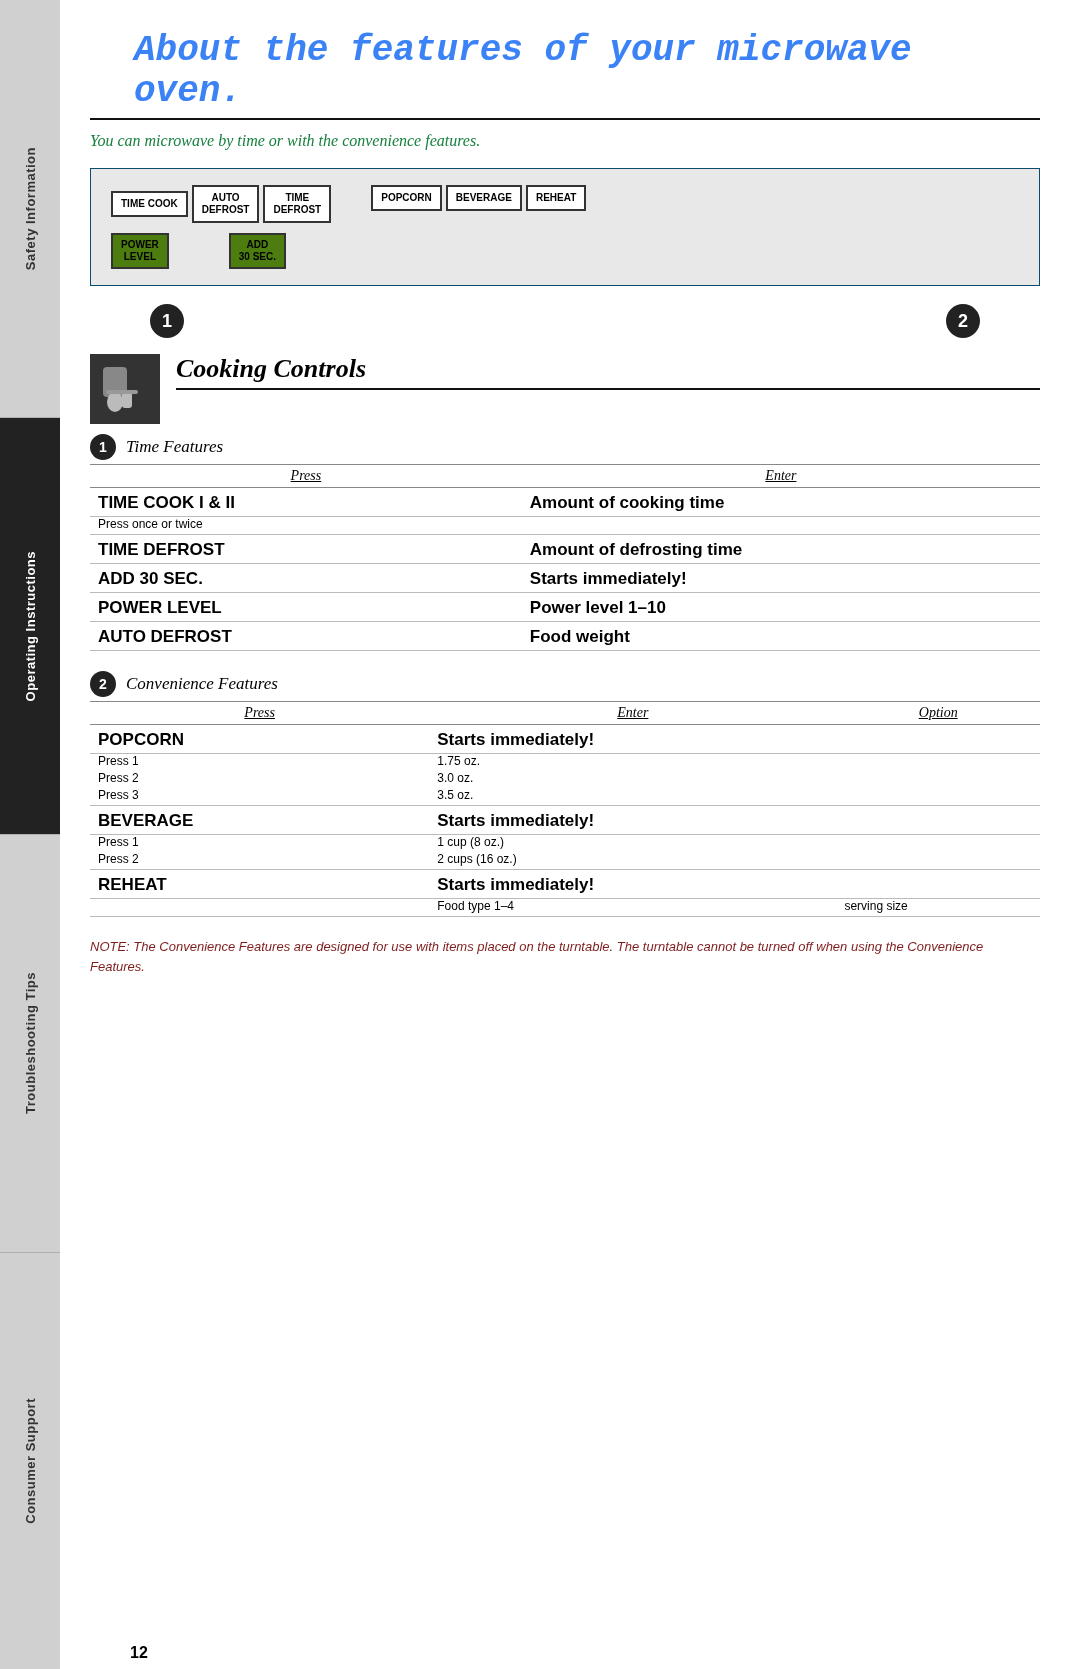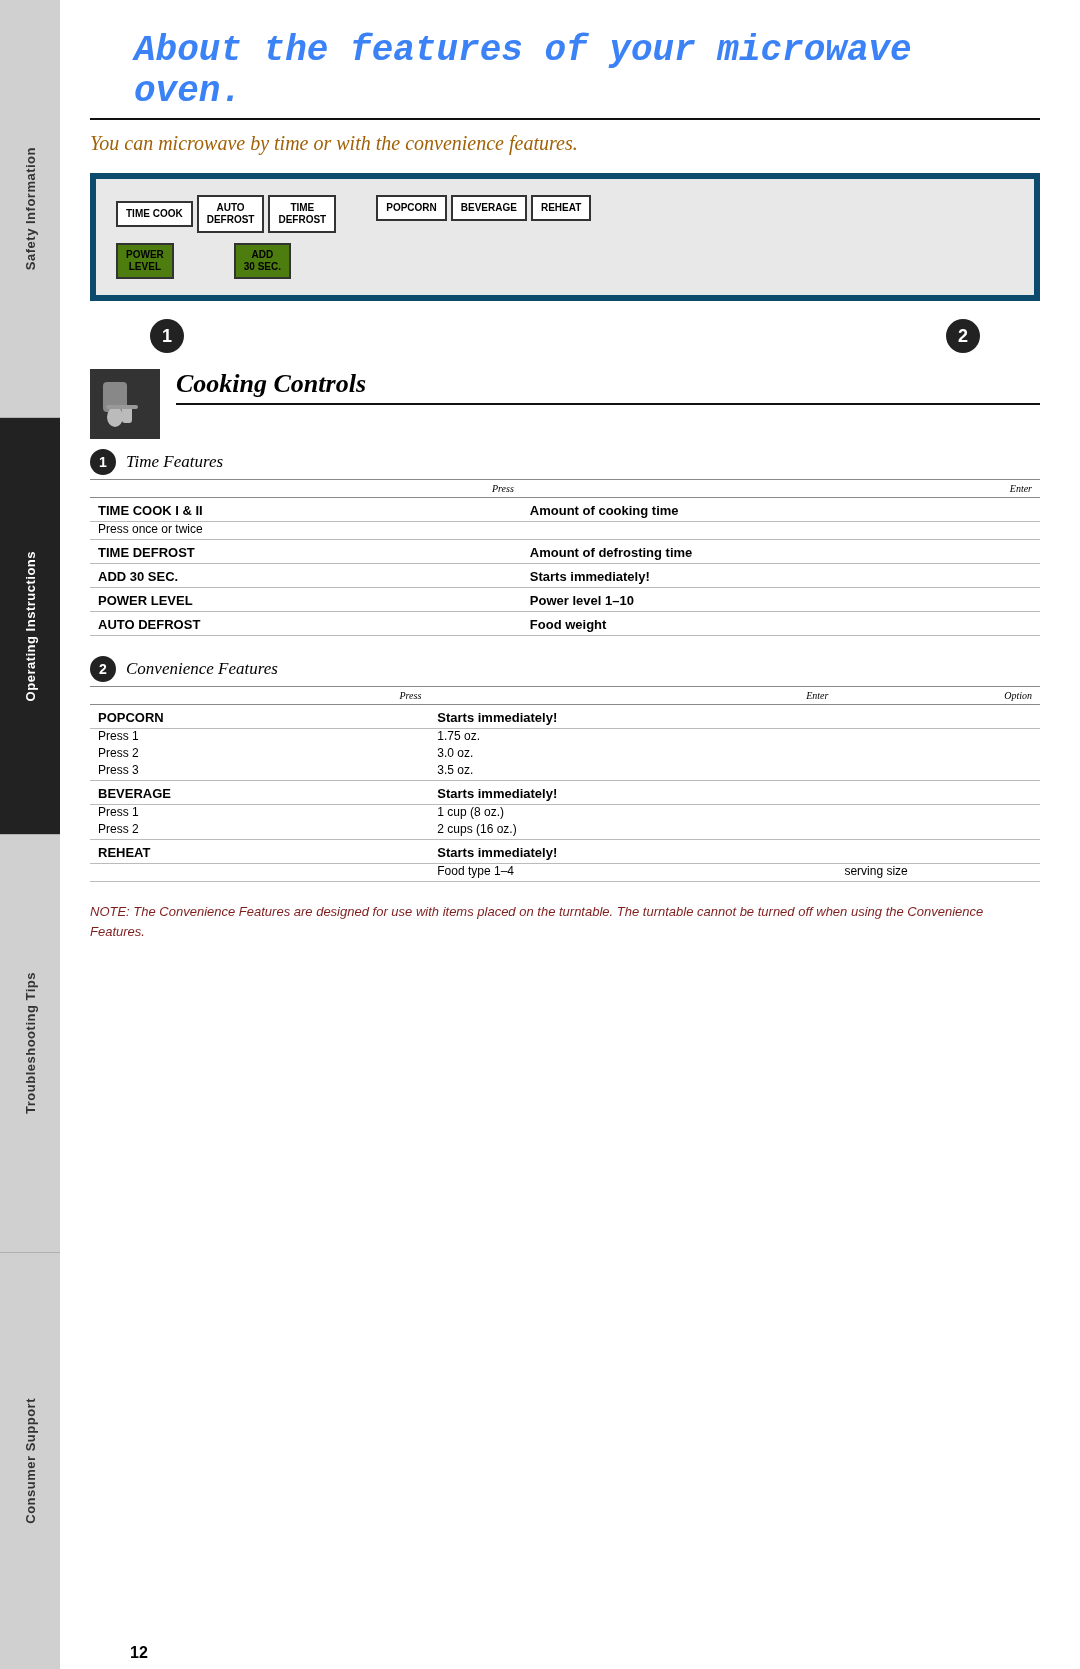--- a/index.html
+++ b/index.html
@@ -63,31 +63,31 @@
       margin-bottom: 6px;
       font-family: Liberation Mono, monospace;
       margin-left: 44px;
     }
     .title-underline {
       height: 2px;
       background: #111;
       margin-bottom: 12px;
     }
     .subtitle {
-      font-size: 20px;
-      font-style: italic;
-      color: #a16207;
+      font-size: 16px;
+      font-style: italic;
+      color: #15803d;
       margin-bottom: 18px;
       font-family: Georgia, serif;
     }
 
     
     .control-panel {
       background: #e8e8e8;
-      border: 6px solid #0c4a6e;
+      border: 1px solid #0c4a6e;
       padding: 16px 20px;
       margin-bottom: 18px;
       display: flex;
       align-items: flex-start;
       gap: 40px;
     }
     .panel-left {
       display: flex;
       flex-direction: column;
       gap: 10px;
@@ -195,35 +195,36 @@
       font-family: Georgia, serif;
     }
     .feature-table {
       width: 100%;
       border-collapse: collapse;
       font-size: 13px;
     }
     .feature-table th {
       border-top: 1px solid #888;
       border-bottom: 1px solid #888;
-      text-align: right;
+      text-align: center;
       padding: 3px 8px;
       font-style: italic;
       font-weight: normal;
       font-family: Georgia, serif;
-      font-size: 10px;
+      font-size: 14px;
+      text-decoration: underline;
     }
     .feature-table td {
       border-bottom: 1px solid #bbb;
       padding: 3px 8px;
       vertical-align: top;
     }
     .feature-table tr.main-row td {
       font-weight: bold;
-      font-size: 13px;
+      font-size: 17px;
       padding-top: 5px;
     }
     .feature-table tr.sub-row td {
       font-size: 12px;
       padding-top: 0;
       border-bottom: none;
     }
     .feature-table tr.sub-row-last td {
       font-size: 12px;
       padding-top: 0;

